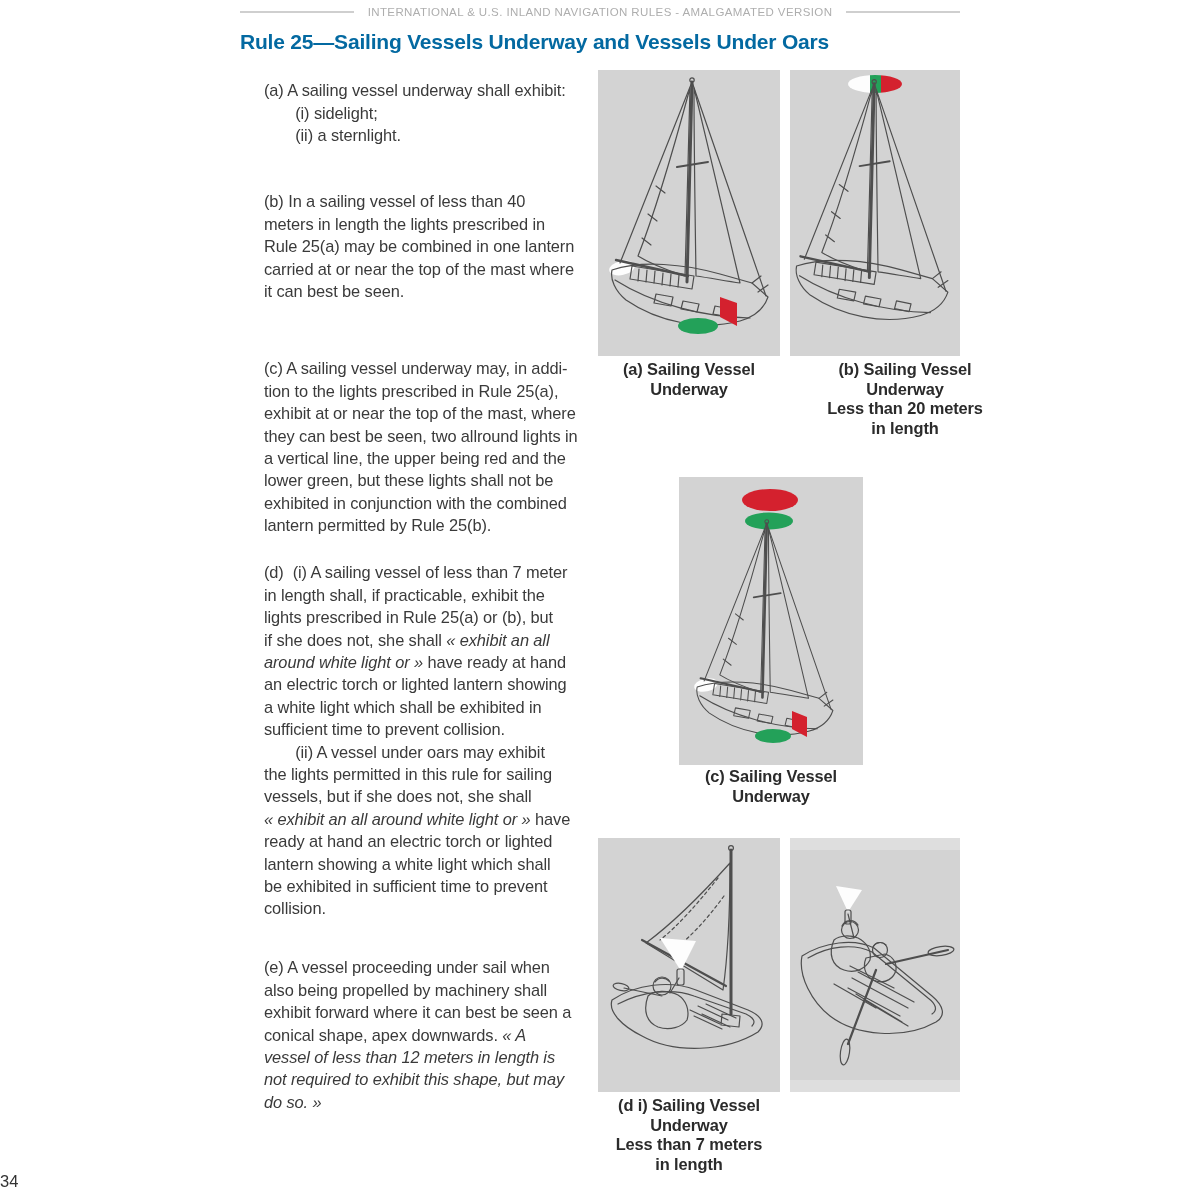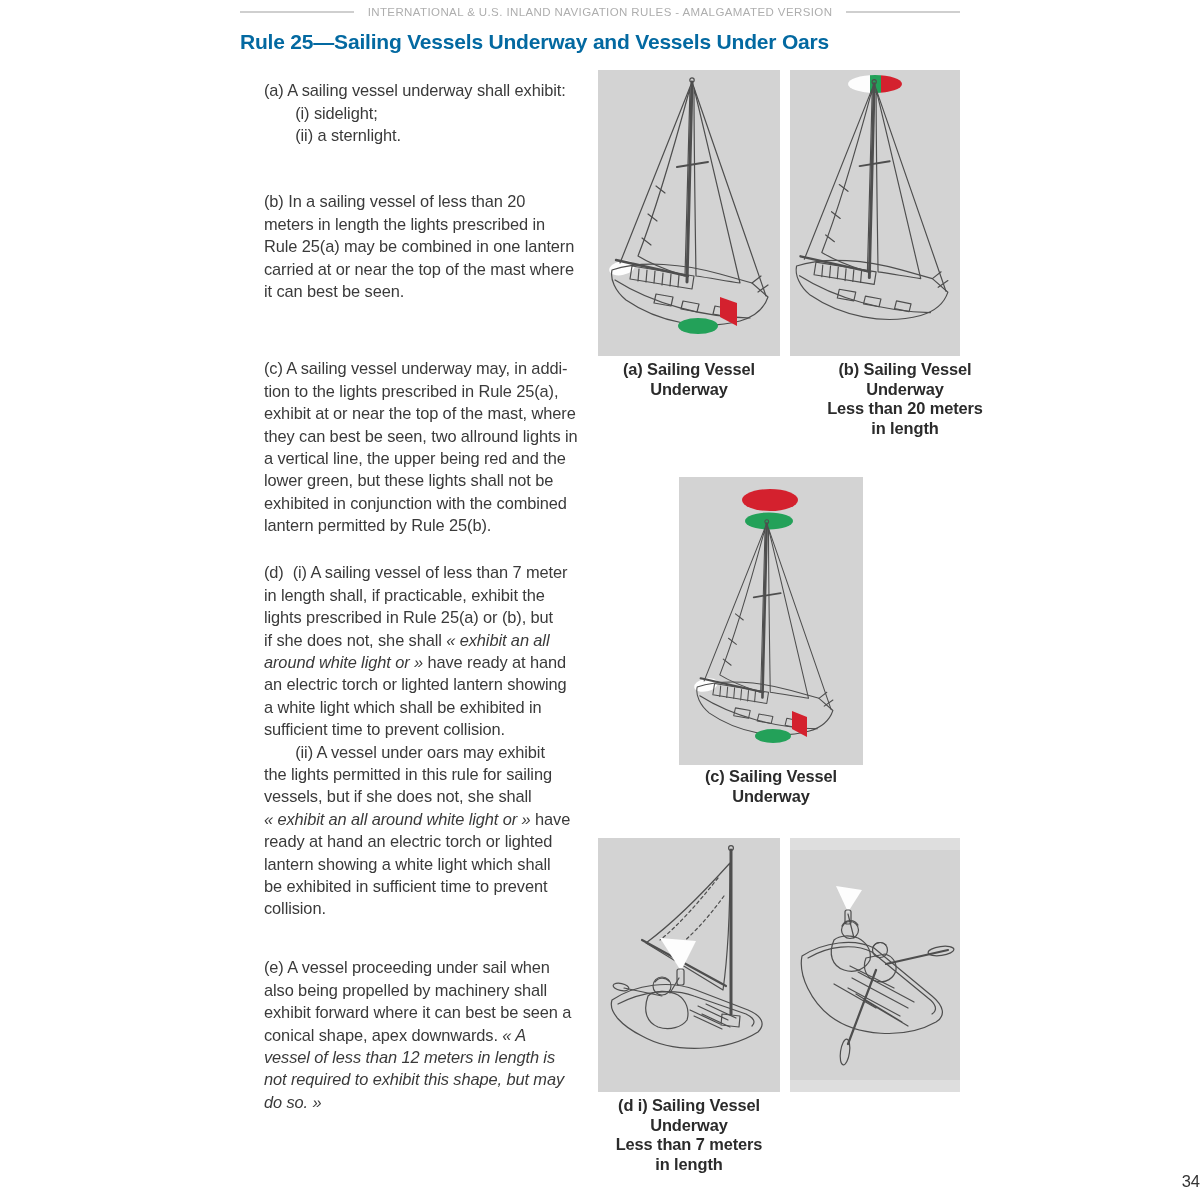--- a/index.html
+++ b/index.html
@@ -38,21 +38,21 @@
   .caption { position:absolute; text-align:center; font-weight:bold;
              font-size:16.4px; line-height:19.5px; color:#2b2b2b;
              white-space:pre-line; letter-spacing:-0.1px; }
   #cap-a  { left:598px; top:360px;  width:182px; }
   #cap-b  { left:820px; top:360px;  width:170px; }
   #cap-c  { left:679px; top:767px;  width:184px; }
   #cap-d1 { left:598px; top:1096px; width:182px; }
   #cap-d2 { left:790px; top:1096px; width:170px; }
   
   .pageno { position:absolute; left:0; top:1172px; width:1200px;
-            text-align:right; font-size:16.5px; color:#333; }
+            text-align:left; font-size:16.5px; color:#333; }
   .hiddefs { position:absolute; width:0; height:0; overflow:hidden; }
 </style>
 </head>
 <body>
 
 <div class="page">
 
   <svg class="hiddefs" aria-hidden="true">
     <defs>
       <g id="sloop" stroke="#4e4e4e" fill="none" stroke-width="1.2" stroke-linecap="round" stroke-linejoin="round">
@@ -83,21 +83,21 @@
     <div class="label">INTERNATIONAL &amp; U.S. INLAND NAVIGATION RULES - AMALGAMATED VERSION</div>
     <div class="rule"></div>
   </div>
 
   <div class="title">Rule 25—Sailing Vessels Underway and Vessels Under Oars</div>
 
   <p class="para" id="p-a"><span>(a) A sailing vessel underway shall exhibit:
        (i) sidelight;
        (ii) a sternlight.</span></p>
 
-  <p class="para" id="p-b"><span>(b) In a sailing vessel of less than 20
+  <p class="para" id="p-b"><span>(b) In a sailing vessel of less than 40
 meters in length the lights prescribed in
 Rule 25(a) may be combined in one lantern
 carried at or near the top of the mast where
 it can best be seen.</span></p>
 
   <p class="para" id="p-c"><span>(c) A sailing vessel underway may, in addi-
 tion to the lights prescribed in Rule 25(a),
 exhibit at or near the top of the mast, where
 they can best be seen, two allround lights in
 a vertical line, the upper being red and the

